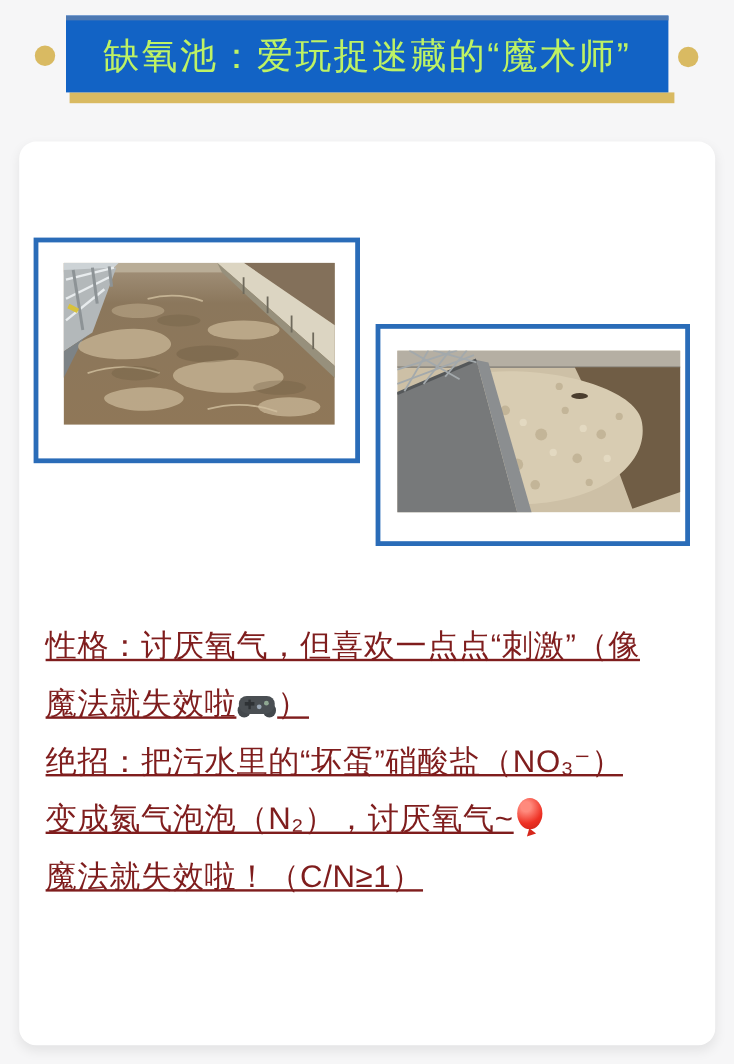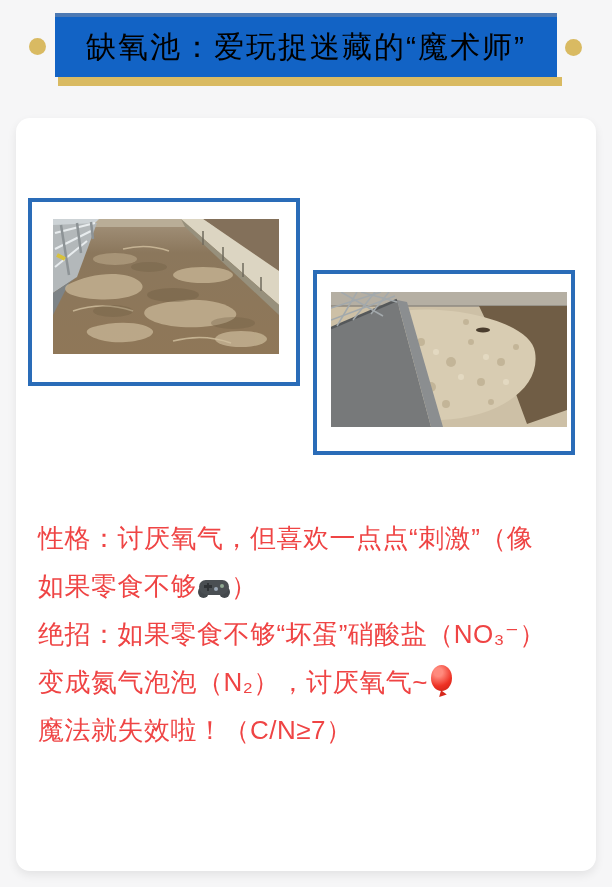--- a/index.html
+++ b/index.html
@@ -11,21 +11,21 @@
   }
   .stage{position:relative;width:612px;height:887px;background:#f6f6f7;}
 
   
   .banner-box{
     position:absolute;left:55px;top:13px;width:502px;height:64px;
     background:#1263c5;border-top:4px solid #4d79b3;box-sizing:border-box;
     display:flex;align-items:center;justify-content:center;
   }
   .banner-title{
-    color:#000000;font-size:30px;letter-spacing:2px;font-weight:500;
+    color:#bef264;font-size:30px;letter-spacing:2px;font-weight:500;
     white-space:nowrap;
   }
   .banner-underline{
     position:absolute;left:58px;top:77px;width:504px;height:9px;background:#d9ba62;
   }
   .banner-dot{
     position:absolute;width:17px;height:17px;border-radius:50%;background:#d9ba62;
   }
   .dot-left{left:29px;top:38px;}
   .dot-right{left:565px;top:39px;}
@@ -43,21 +43,21 @@
   }
   .frame-1{left:12px;top:80px;width:272px;height:188px;}
   .frame-2{left:297px;top:152px;width:262px;height:185px;}
   .photo{position:absolute;display:block;}
   .photo-1{left:21px;top:17px;}
   .photo-2{left:14px;top:18px;}
 
   
   .body-text{
     position:absolute;left:22px;top:396px;width:552px;
-    color:#ef4444;font-size:26px;line-height:48px;letter-spacing:.5px;
+    color:#7f1d1d;font-size:26px;line-height:48px;letter-spacing:.5px;text-decoration:underline;
   }
   .body-line{white-space:nowrap;height:48px;}
 
   
   .emoji{display:inline-block;position:relative;vertical-align:-4px;}
   .gamepad{width:32px;height:22px;margin:0 1px;}
   .gamepad .pad-body{
     position:absolute;left:1px;top:3px;width:30px;height:15px;
     background:#4a4f53;border-radius:8px 8px 10px 10px;
   }
@@ -206,20 +206,20 @@
           <line x1="22" y1="28" x2="44" y2="0"></line>
           <line x1="40" y1="22" x2="58" y2="0"></line>
           <line x1="10" y1="0" x2="52" y2="24"></line>
           <line x1="30" y1="0" x2="66" y2="10"></line>
         </g>
       </svg>
     </div>
 
     <div class="body-text">
       <div class="body-line">性格：讨厌氧气，但喜欢一点点“刺激”（像</div>
-      <div class="body-line"><span>如果零食不够</span><span class="emoji gamepad"><span class="grip-l"></span><span class="grip-r"></span><span class="pad-body"></span><span class="dpad"></span><span class="dpad-v"></span><span class="btn-a"></span><span class="btn-b"></span></span><span>）</span></div>
-      <div class="body-line">绝招：如果零食不够“坏蛋”硝酸盐（NO₃⁻）</div>
+      <div class="body-line"><span>魔法就失效啦</span><span class="emoji gamepad"><span class="grip-l"></span><span class="grip-r"></span><span class="pad-body"></span><span class="dpad"></span><span class="dpad-v"></span><span class="btn-a"></span><span class="btn-b"></span></span><span>）</span></div>
+      <div class="body-line">绝招：把污水里的“坏蛋”硝酸盐（NO₃⁻）</div>
       <div class="body-line"><span>变成氮气泡泡（N₂），讨厌氧气~</span><span class="emoji balloon"><span class="balloon-body"></span><span class="balloon-knot"></span></span><span></span></div>
-      <div class="body-line">魔法就失效啦！（C/N≥7）</div>
+      <div class="body-line">魔法就失效啦！（C/N≥1）</div>
     </div>
 
   </div>
 </div>
 
 </body></html>

